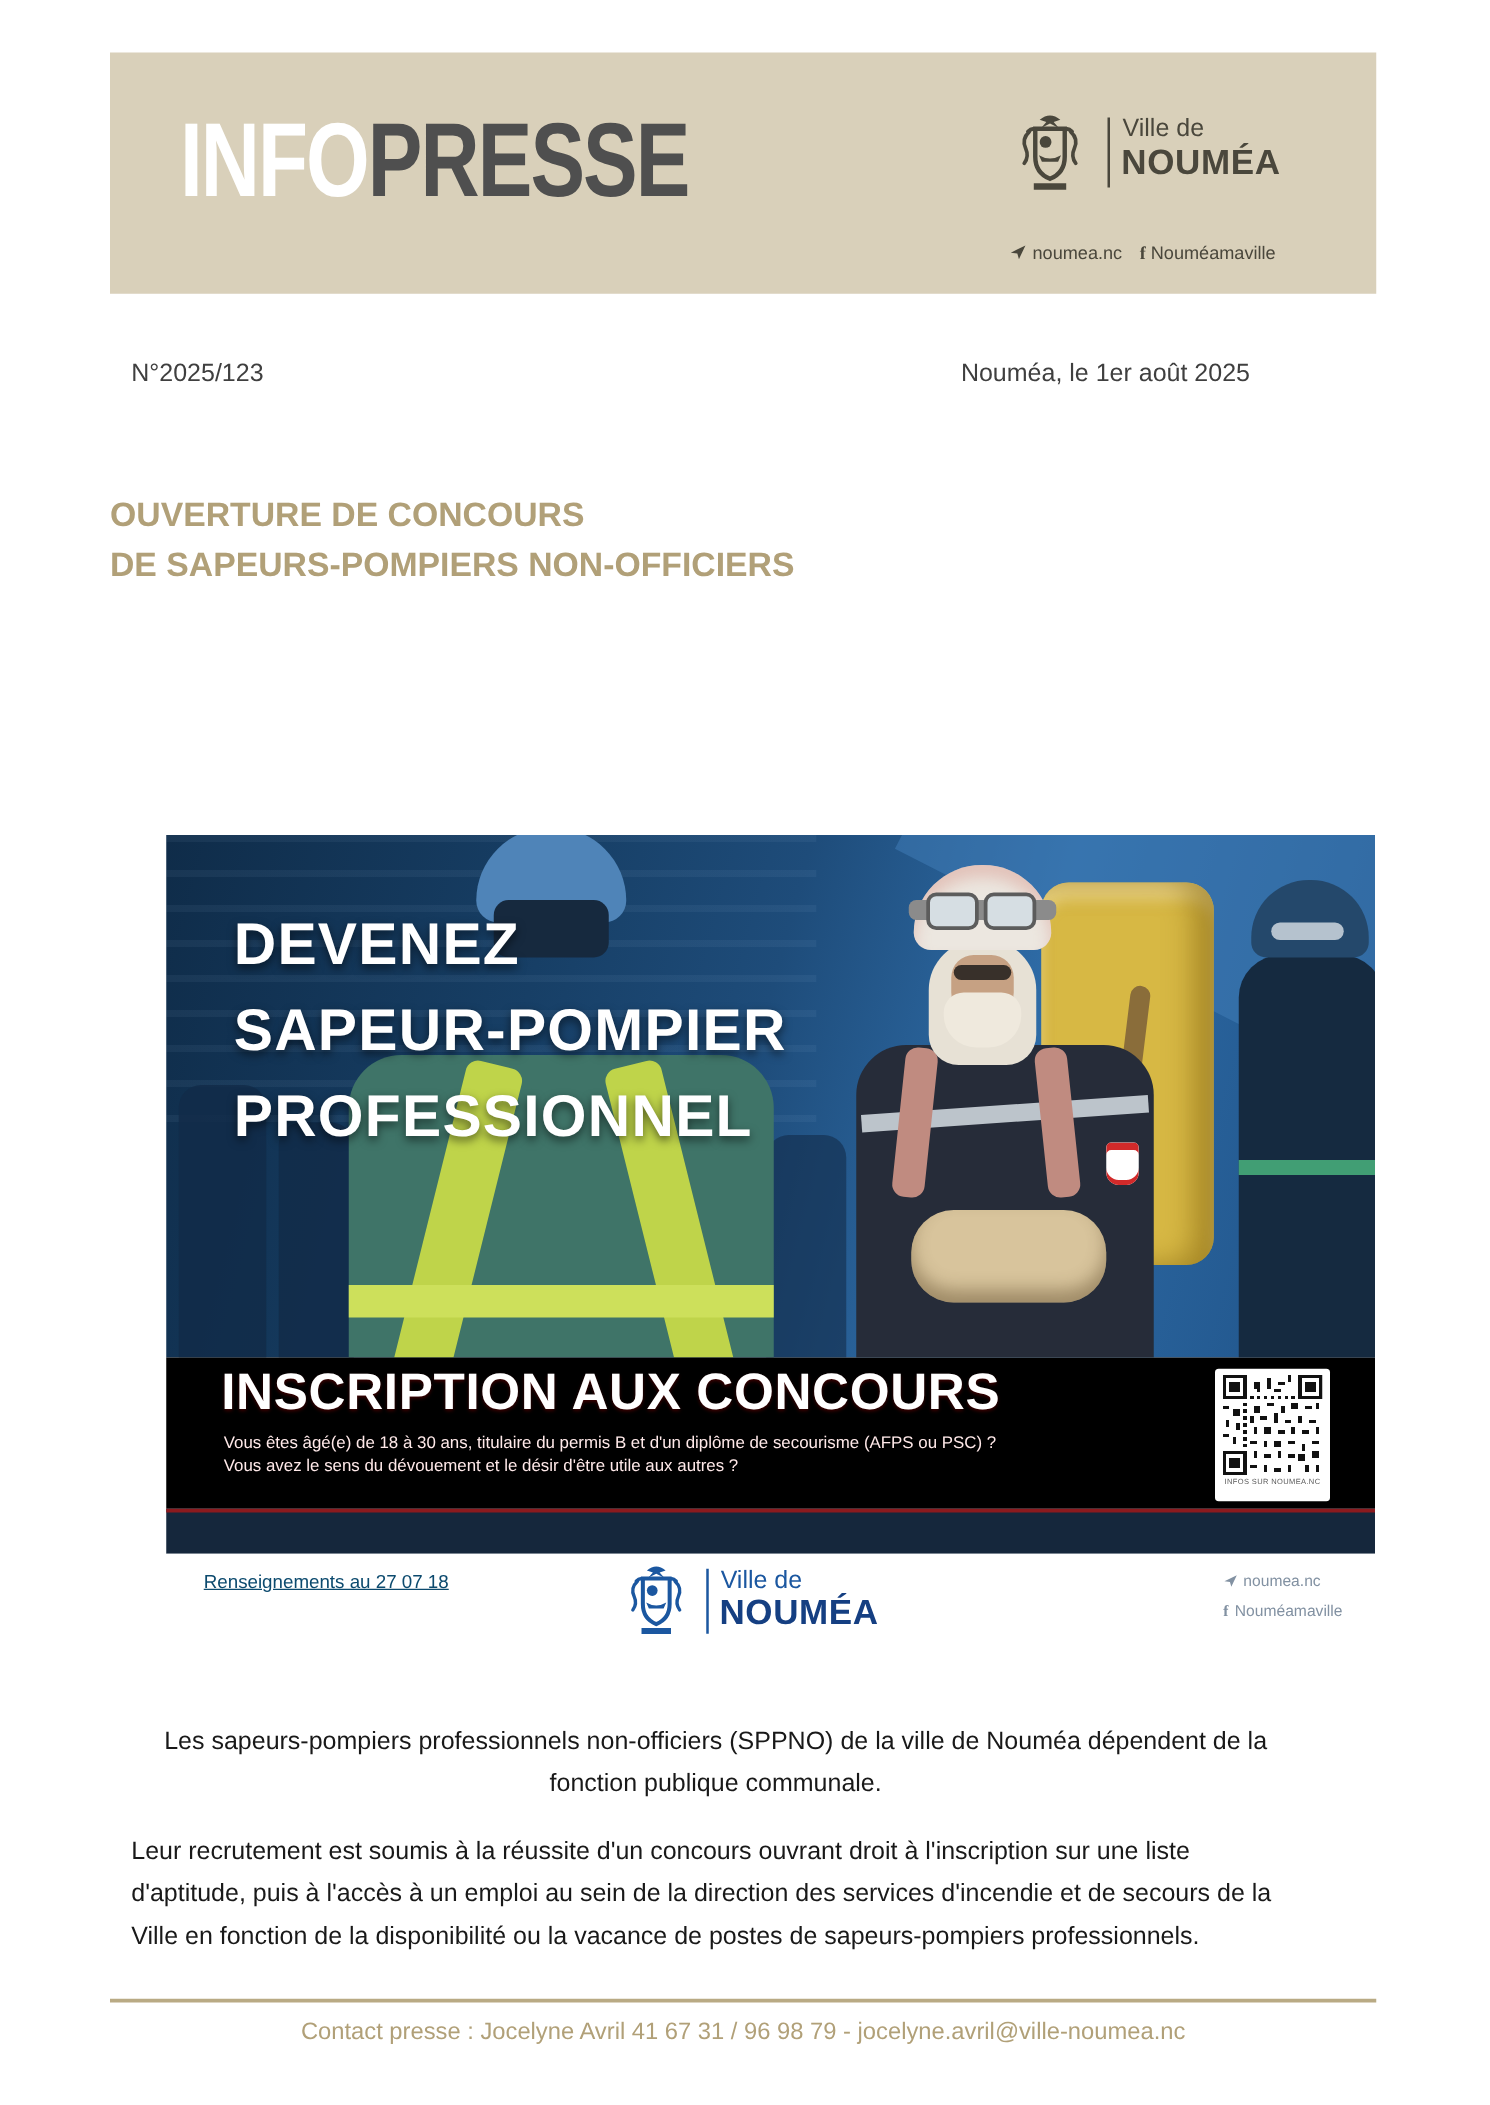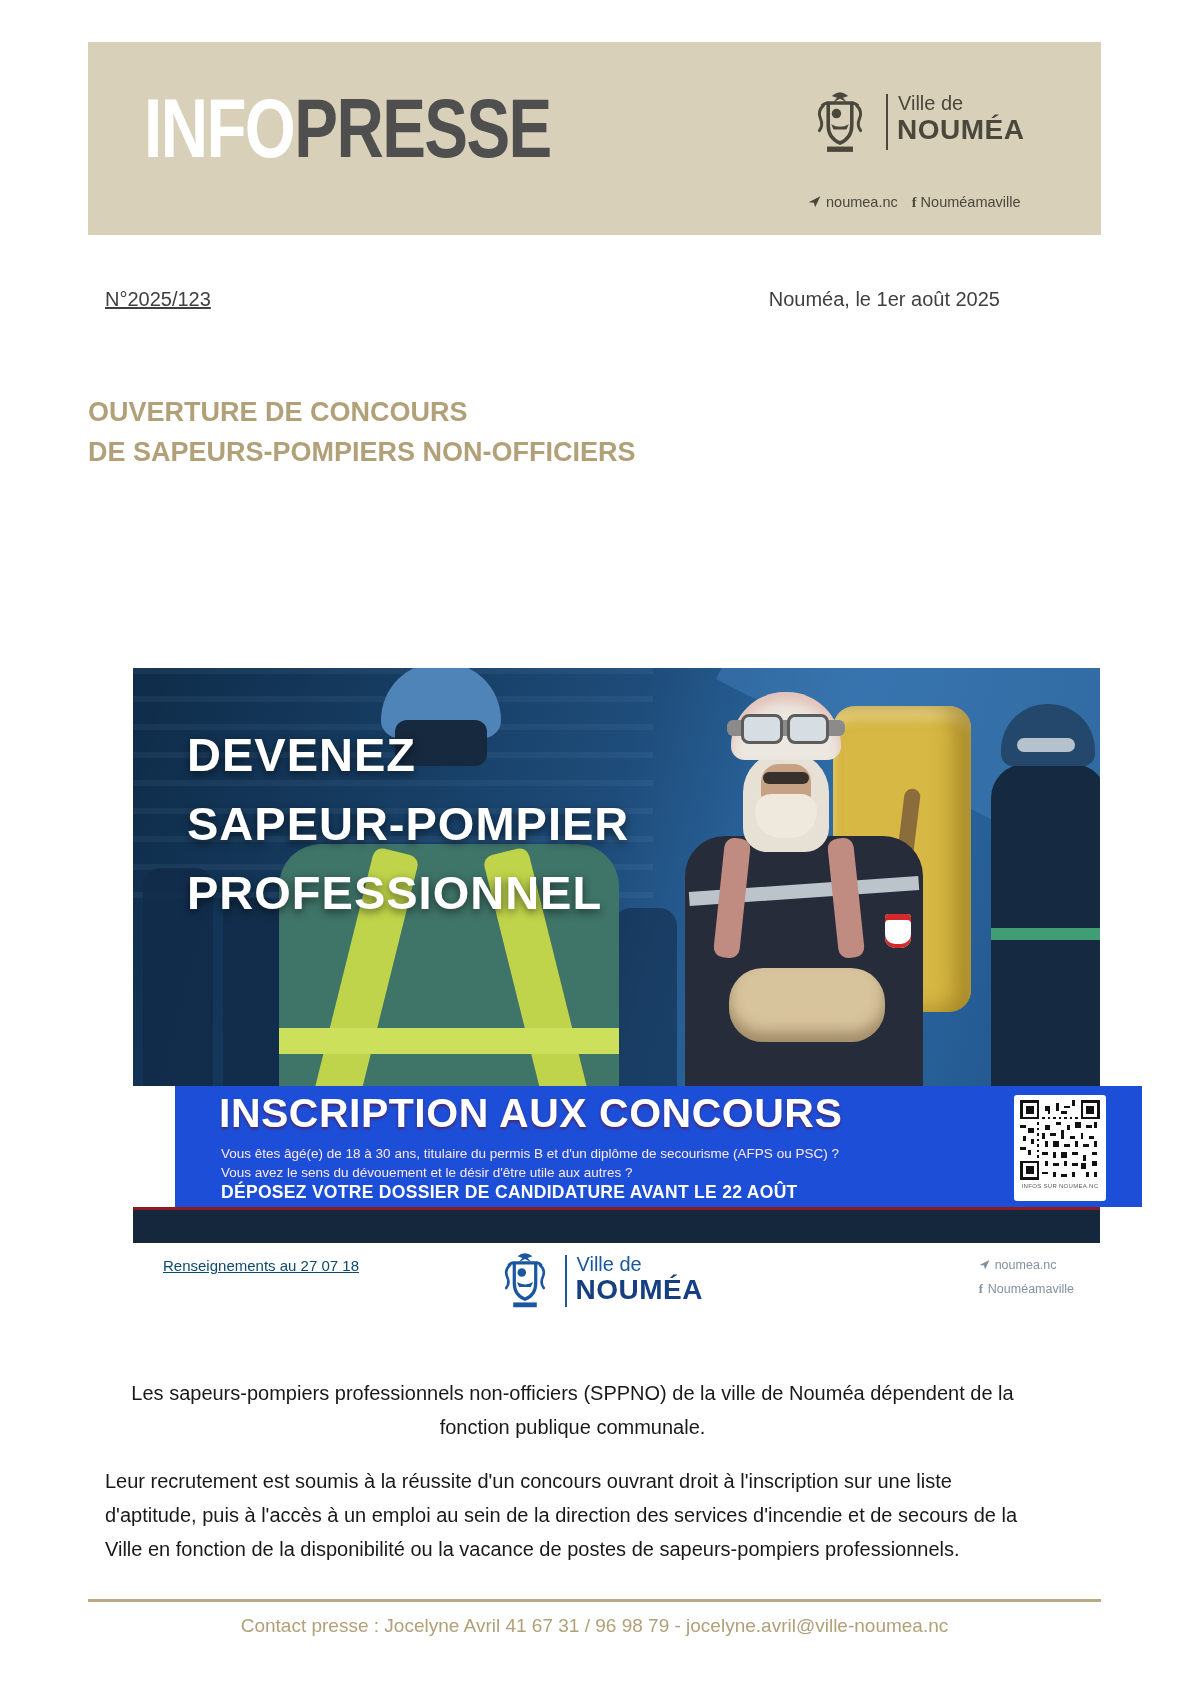--- a/index.html
+++ b/index.html
@@ -15,21 +15,21 @@
   .citylogo{position:absolute;left:720px;top:48px;width:290px;height:140px;color:#4a473c;}
   .citylogo .coa{position:absolute;left:0;top:0;width:64px;height:66px;color:#4a473c;}
   .citylogo .div{position:absolute;left:78px;top:4px;width:2px;height:56px;background:#4a473c;}
   .citylogo .l1{position:absolute;left:90px;top:2px;font-size:20px;}
   .citylogo .l2{position:absolute;left:89px;top:24px;font-size:28px;font-weight:bold;letter-spacing:.5px;}
   .socialrow{position:absolute;left:0px;top:104px;font-size:14.5px;color:#4a473c;white-space:nowrap;}
   .socialrow .fb{font-weight:bold;font-family:"Liberation Serif",serif;margin:0 4px 0 14px;}
   .plane{display:inline-block;margin-right:5px;transform:translateY(1px);}
 
   
-  .refnum{position:absolute;left:105px;top:288px;font-size:20px;color:#3f3f3f;text-decoration:underline;}
+  .refnum{position:absolute;left:105px;top:288px;font-size:20px;color:#3f3f3f;}
   .dateline{position:absolute;right:192px;top:288px;font-size:20px;color:#3f3f3f;}
 
   
   .doctitle{position:absolute;left:88px;top:392px;width:1013px;
             color:#b1a078;font-weight:bold;font-size:27px;line-height:40px;}
 
   
   .intro{position:absolute;left:105px;top:505px;width:935px;font-size:21px;font-weight:bold;
          line-height:34px;color:#111111;}
 
@@ -75,21 +75,21 @@
   
   .rf-body{position:absolute;left:858px;top:96px;width:116px;height:322px;background:#152a40;border-radius:34px 34px 0 0;}
   .rf-helmet{position:absolute;left:868px;top:36px;width:94px;height:62px;background:#24486b;border-radius:46px 46px 12px 12px;}
   .rf-lens{position:absolute;left:884px;top:70px;width:58px;height:14px;background:#cfd8df;border-radius:7px;opacity:.85;}
   .rf-stripe{position:absolute;left:858px;top:260px;width:116px;height:12px;background:#54d08a;opacity:.7;}
 
   .headline{position:absolute;left:54px;top:52px;color:#ffffff;font-weight:bold;font-size:47px;
             line-height:69px;letter-spacing:1px;text-shadow:0 3px 8px rgba(0,0,0,.55);white-space:nowrap;}
 
   
-  .redband{position:absolute;left:0;top:418px;width:967px;height:121px;background:#1d4ed8;margin-left:42px;}
+  .redband{position:absolute;left:0;top:418px;width:967px;height:121px;background:#000000;}
   .rb-title{position:absolute;left:44px;top:4px;font-size:41px;font-weight:bold;color:#ffffff;
             letter-spacing:.5px;text-shadow:0 2px 3px rgba(120,0,0,.5);white-space:nowrap;}
   .rb-l1{position:absolute;left:46px;top:60px;font-size:13.5px;color:#ffe9e9;white-space:nowrap;}
   .rb-l2{position:absolute;left:46px;top:79px;font-size:13.5px;color:#ffe9e9;white-space:nowrap;}
   .rb-cta{position:absolute;left:46px;top:96px;font-size:17.5px;font-weight:bold;color:#ffffff;
           letter-spacing:.3px;white-space:nowrap;}
   .qrbox{position:absolute;right:36px;top:9px;width:92px;height:106px;background:#ffffff;border-radius:3px;
          display:flex;flex-direction:column;align-items:center;padding-top:5px;box-sizing:border-box;}
   .qrbox svg{width:80px;height:80px;}
   .qrcap{font-size:6px;color:#5a5a5a;margin-top:3px;letter-spacing:.3px;}
@@ -227,21 +227,20 @@
         <div>DEVENEZ</div>
         <div>SAPEUR-POMPIER</div>
         <div>PROFESSIONNEL</div>
       </div>
     </div>
 
     <div class="redband">
       <div class="rb-title">INSCRIPTION AUX CONCOURS</div>
       <div class="rb-l1">Vous êtes âgé(e) de 18 à 30 ans, titulaire du permis B et d'un diplôme de secourisme (AFPS ou PSC) ?</div>
       <div class="rb-l2">Vous avez le sens du dévouement et le désir d'être utile aux autres ?</div>
-      <div class="rb-cta">DÉPOSEZ VOTRE DOSSIER DE CANDIDATURE AVANT LE 22 AOÛT</div>
       <div class="qrbox">
         <svg shape-rendering="crispEdges">
             <use href="#qr-sym"></use>
           </svg>
         <div class="qrcap">INFOS SUR NOUMEA.NC</div>
       </div>
     </div>
 
     <div class="darkstrip"></div>
 

